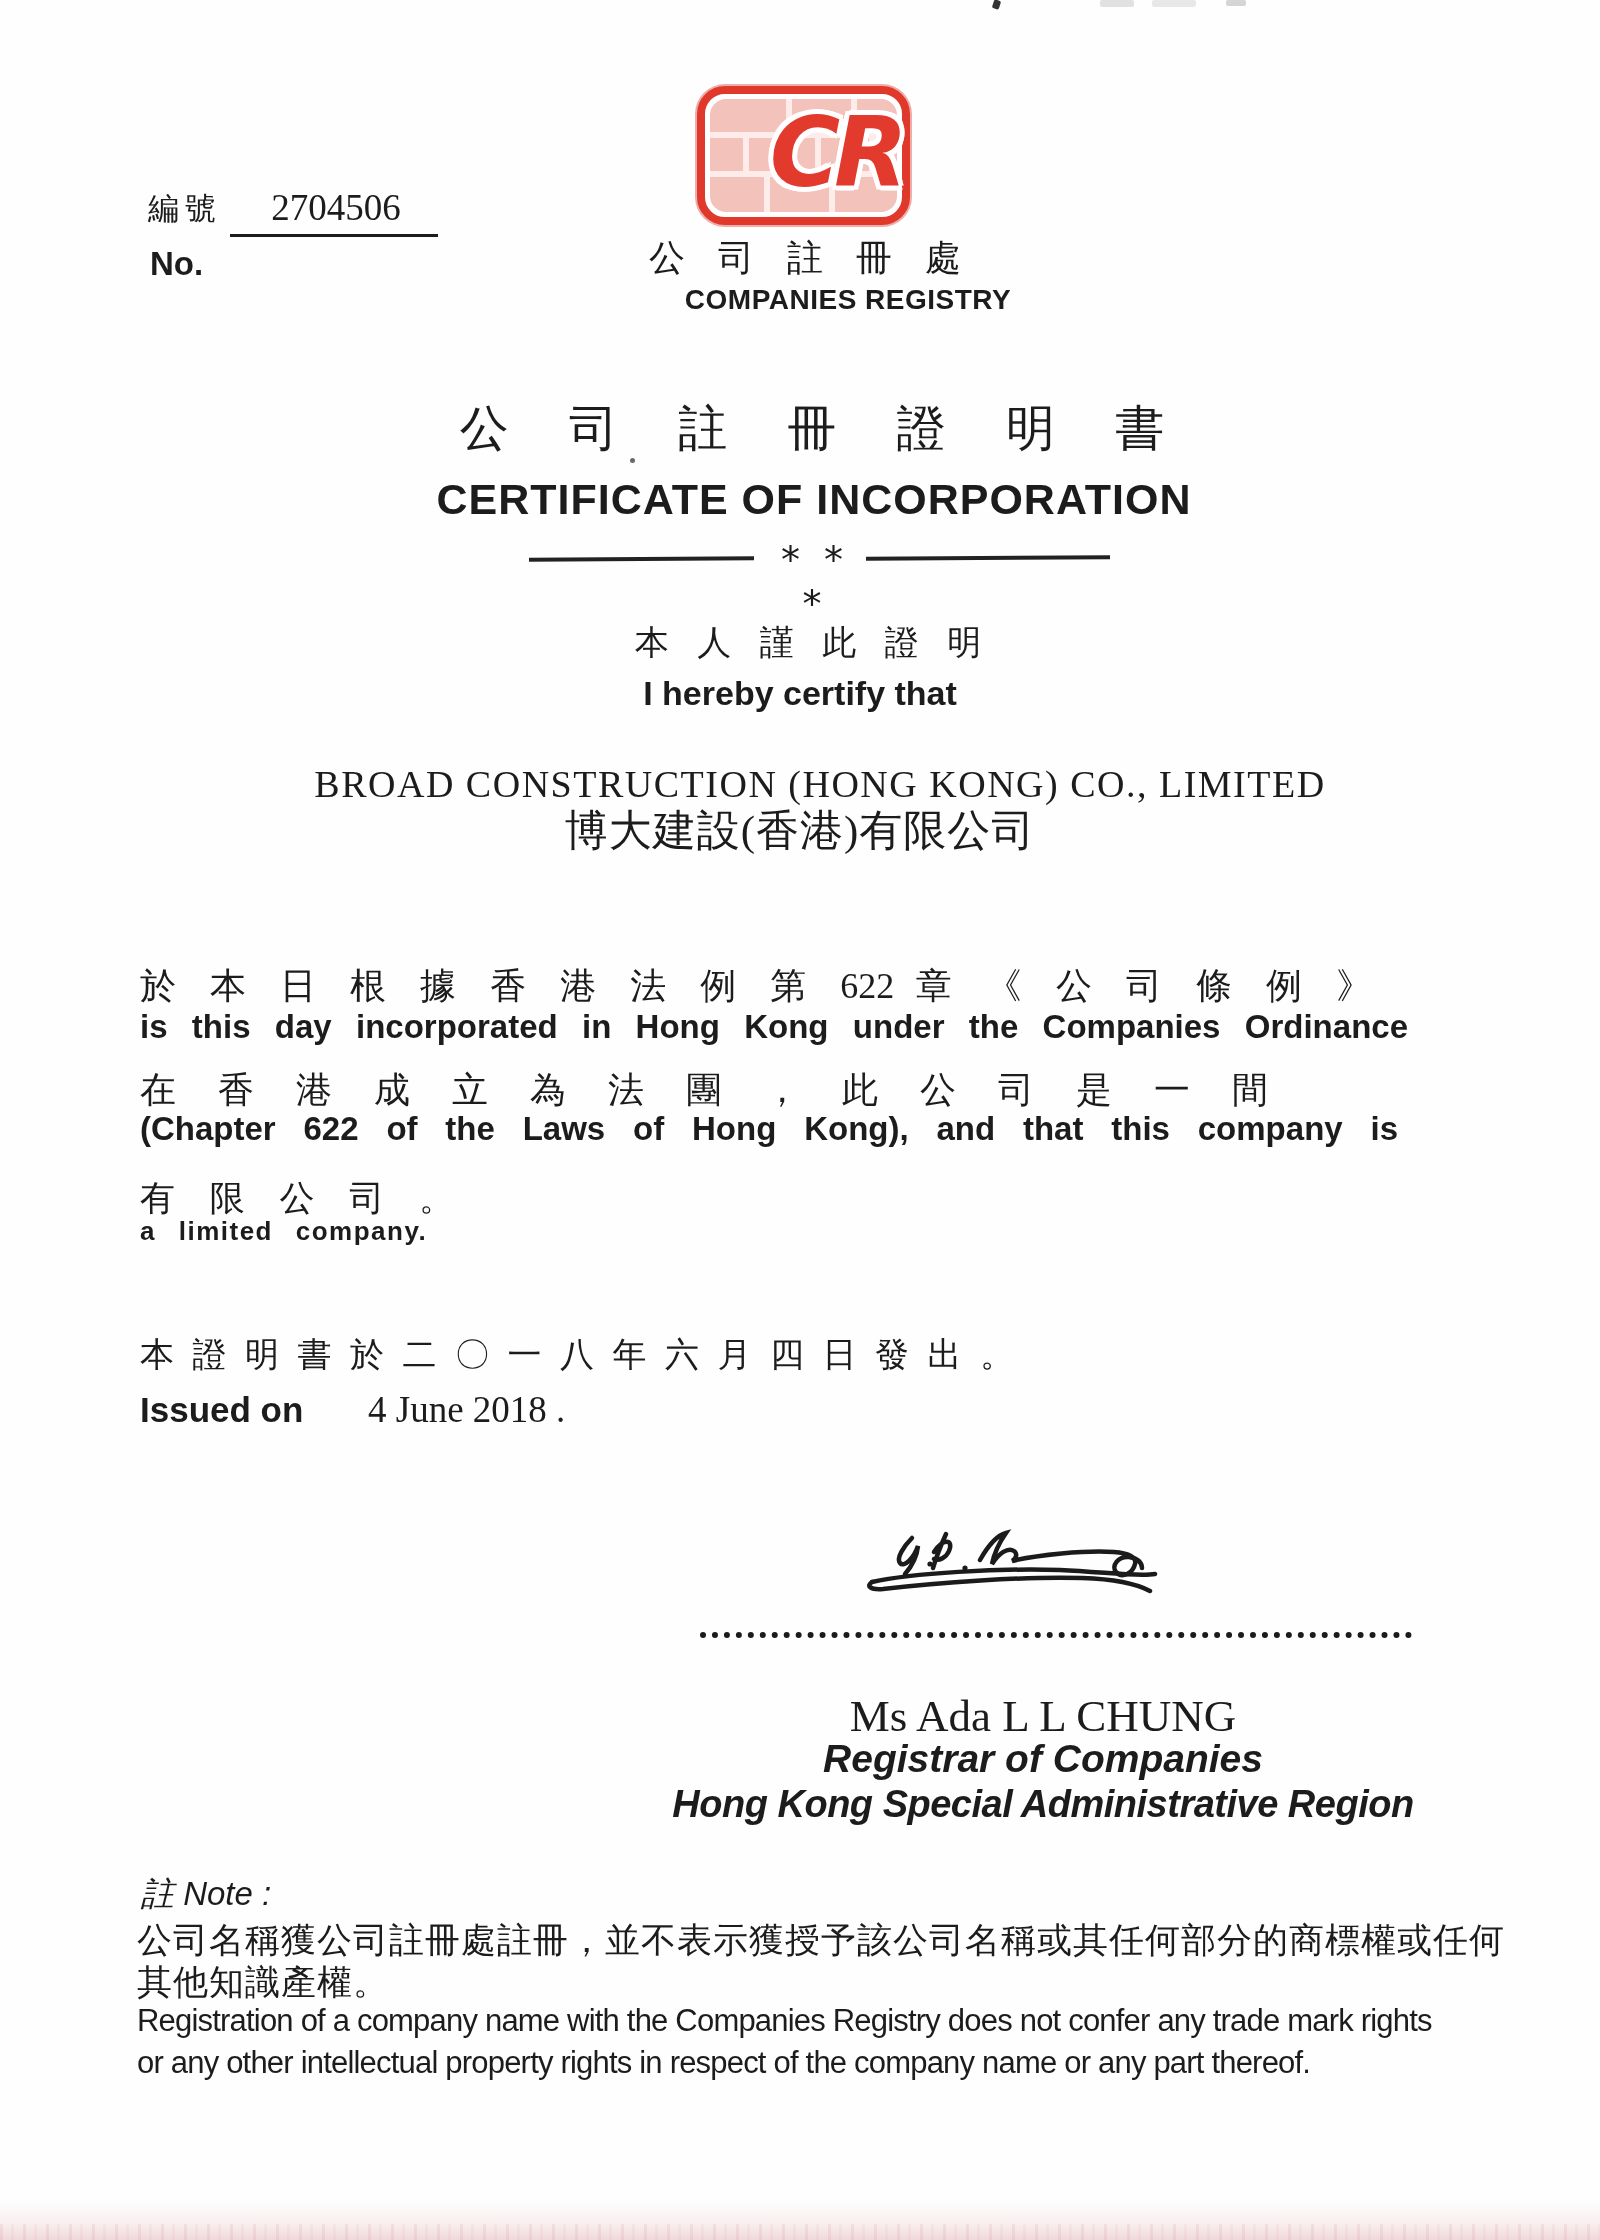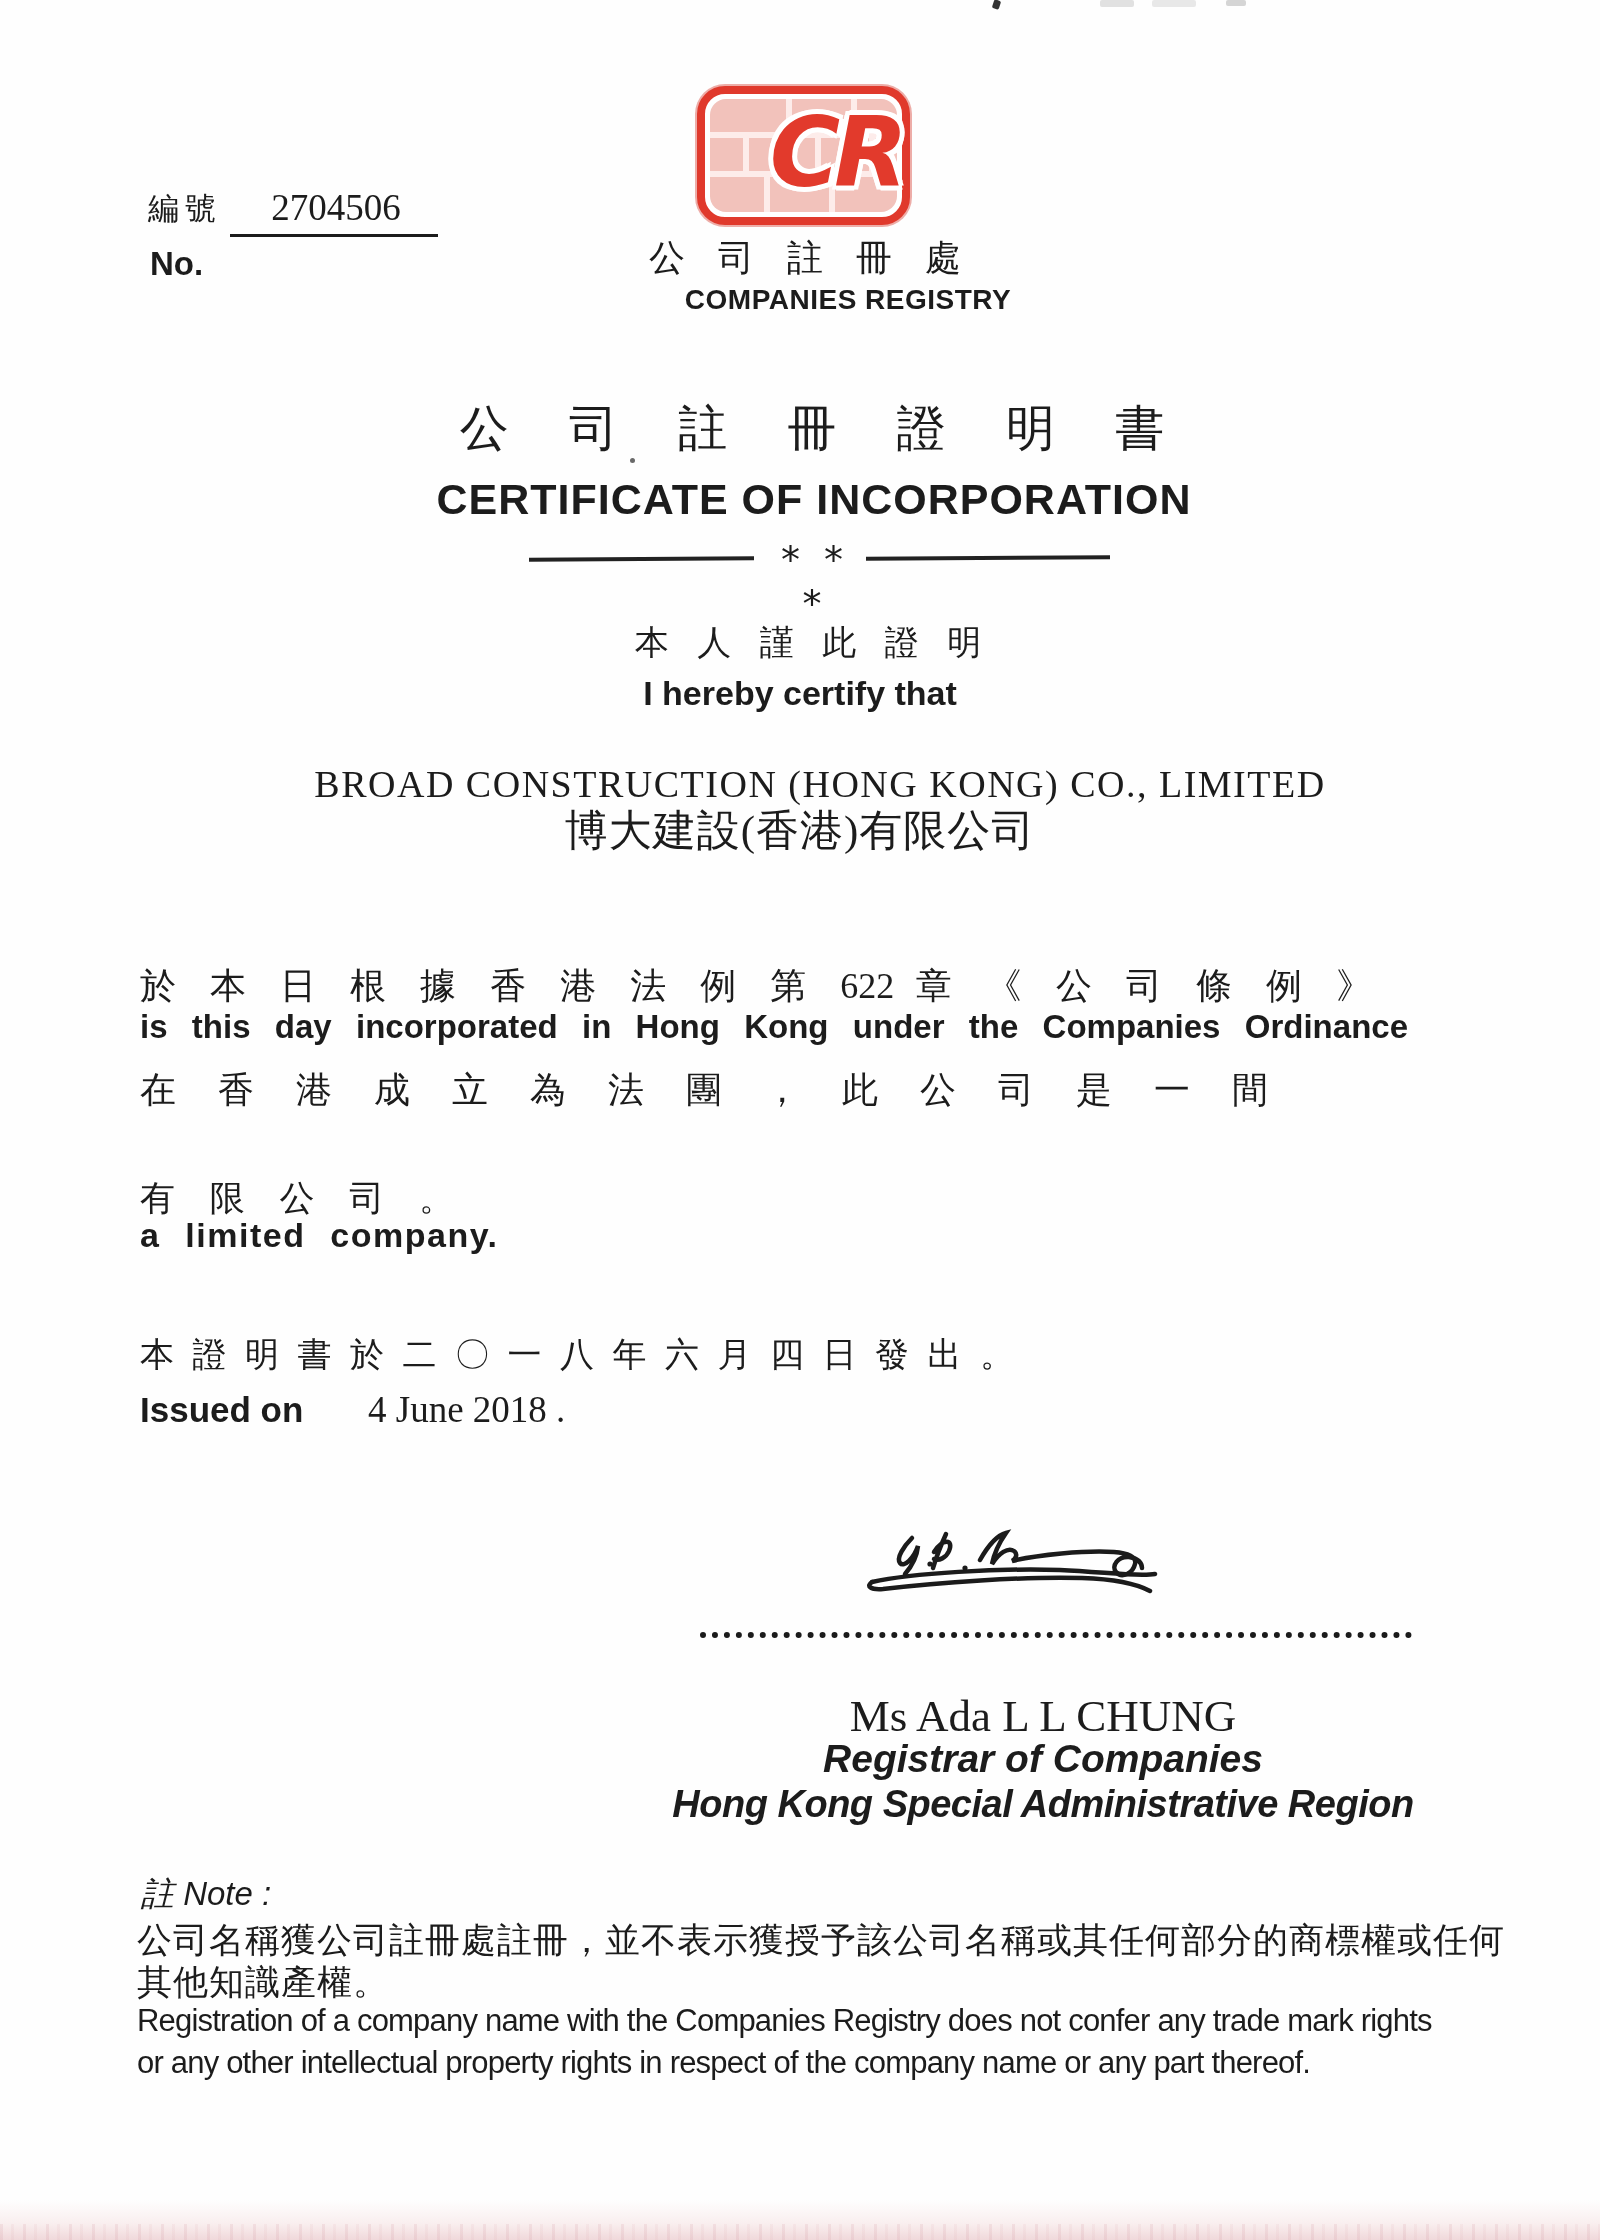--- a/index.html
+++ b/index.html
@@ -81,21 +81,21 @@
 
   
   .jl{text-align:justify;text-align-last:justify;white-space:nowrap;}
   .body-cn{font-family:"Liberation Serif", serif;font-size:36px;}
   .body-en{font-size:33px;font-weight:bold;}
   .p1cn{left:140px;top:962px;width:1232px;}
   .p1en{left:140px;top:1008px;width:1268px;}
   .p2cn{left:140px;top:1066px;width:1128px;}
   .p2en{left:140px;top:1110px;width:1258px;}
   .p3cn{left:140px;top:1175px;font-family:"Liberation Serif", serif;font-size:35px;letter-spacing:13px;}
-  .p3en{left:140px;top:1216px;font-size:34px;font-weight:bold;word-spacing:14px;letter-spacing:1.5px;}
+  .p3en{left:140px;top:1216px;font-size:26px;font-weight:bold;word-spacing:14px;letter-spacing:1.5px;}
 
   
   .issue-cn{left:140px;top:1332px;font-family:"Liberation Serif", serif;font-size:34px;letter-spacing:5px;}
   .issue-en-label{left:140px;top:1390px;font-size:35px;font-weight:bold;}
   .issue-en-date{left:368px;top:1388px;font-family:"Liberation Serif", serif;font-size:37px;}
 
   
   .sig-svg{left:850px;top:1512px;}
   .dotted-line{left:700px;top:1632px;width:712px;height:0;border-top:6px dotted #1b1b1b;}
   .reg-cn{left:623px;top:1652px;width:840px;text-align:center;
@@ -158,20 +158,21 @@
 
   <div class="abs certify-cn">本 人 謹 此 證 明</div>
   <div class="abs certify-en">I hereby certify that</div>
 
   <div class="abs company-en">BROAD CONSTRUCTION (HONG KONG) CO., LIMITED</div>
   <div class="abs company-cn">博大建設(香港)有限公司</div>
 
   <div class="abs jl body-cn p1cn">於 本 日 根 據 香 港 法 例 第 622 章 《 公 司 條 例 》</div>
   <div class="abs jl body-en p1en">is this day incorporated in Hong Kong under the Companies Ordinance</div>
   <div class="abs jl body-cn p2cn">在 香 港 成 立 為 法 團 ， 此 公 司 是 一 間</div>
+  <div class="abs jl body-en p2en">(Chapter 622 of the Laws of Hong Kong), and that this company is</div>
   <div class="abs p3cn">有 限 公 司 。</div>
   <div class="abs p3en">a limited company.</div>
 
   <div class="abs issue-cn">本 證 明 書 於 二 〇 一 八 年 六 月 四 日 發 出 。</div>
   <div class="abs issue-en-label">Issued on</div>
   <div class="abs issue-en-date">4 June 2018 .</div>
 
   <svg class="abs sig-svg" width="330" height="105" viewBox="0 0 330 105">
     <g fill="none" stroke="#1b1b1b" stroke-width="4.5" stroke-linecap="round">
       <path d="M62,26 C54,34 46,46 50,51 C54,56 64,46 68,34 C67,44 62,54 55,62"></path>

